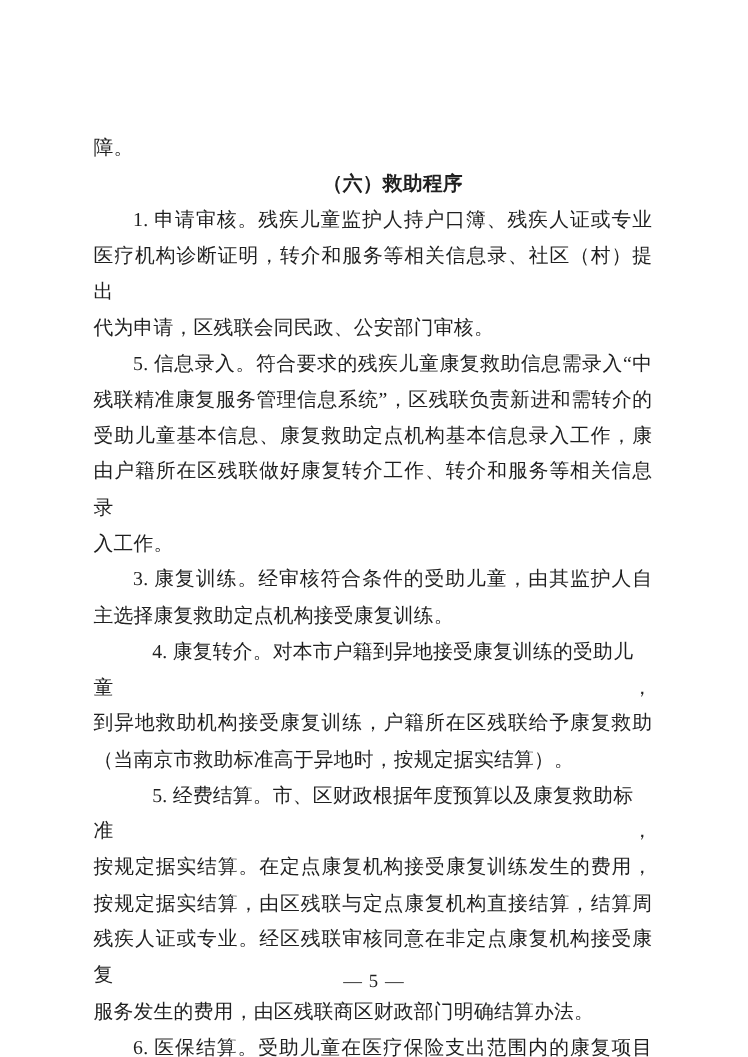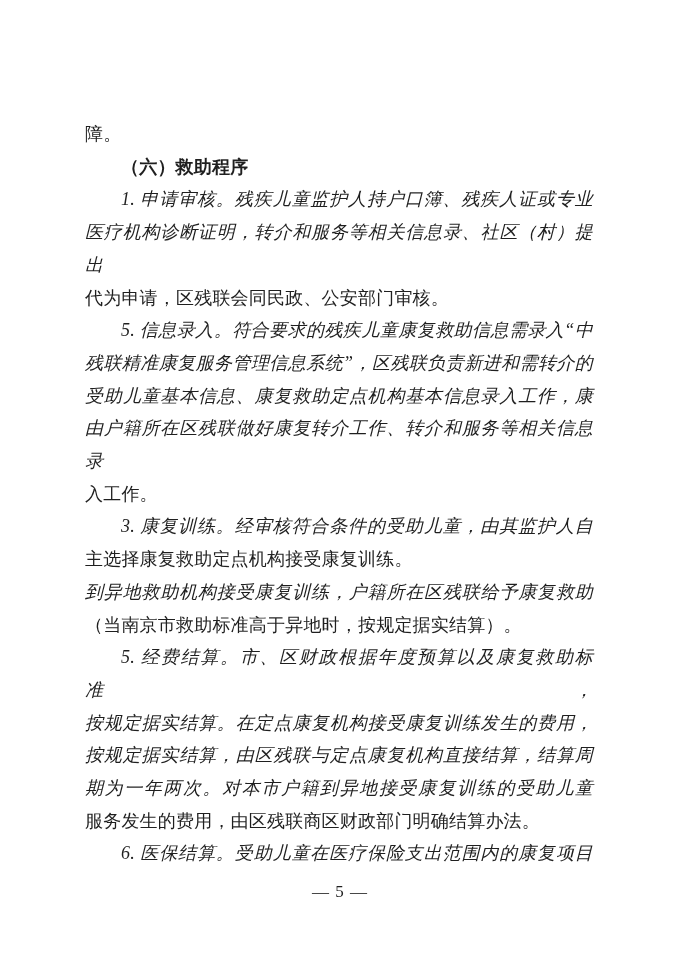--- a/index.html
+++ b/index.html
@@ -22,24 +22,24 @@
     width: 508px;
   }
   .line {
     font-size: 18px;
     line-height: 32.7px;
     letter-spacing: 0.2px;
   }
   .line.j {
     text-align: justify;
     text-align-last: justify;
-    font-style: italic;
   }
   .line.ind {
     text-indent: 36px;
+    text-align: center;
   }
   .line.heading {
     font-weight: 700;
   }
   .footer {
     position: absolute;
     top: 882px;
     left: 0;
     width: 680px;
     text-align: center;
@@ -57,25 +57,26 @@
   <div class="line ind j">1. 申请审核。残疾儿童监护人持户口簿、残疾人证或专业</div>
   <div class="line j">医疗机构诊断证明，转介和服务等相关信息录、社区（村）提出</div>
   <div class="line">代为申请，区残联会同民政、公安部门审核。</div>
   <div class="line ind j">5. 信息录入。符合要求的残疾儿童康复救助信息需录入“中</div>
   <div class="line j">残联精准康复服务管理信息系统”，区残联负责新进和需转介的</div>
   <div class="line j">受助儿童基本信息、康复救助定点机构基本信息录入工作，康</div>
   <div class="line j">由户籍所在区残联做好康复转介工作、转介和服务等相关信息录</div>
   <div class="line">入工作。</div>
   <div class="line ind j">3. 康复训练。经审核符合条件的受助儿童，由其监护人自</div>
   <div class="line">主选择康复救助定点机构接受康复训练。</div>
+  <div class="line ind j">4. 康复转介。对本市户籍到异地接受康复训练的受助儿童，</div>
   <div class="line j">到异地救助机构接受康复训练，户籍所在区残联给予康复救助</div>
   <div class="line">（当南京市救助标准高于异地时，按规定据实结算）。</div>
   <div class="line ind j">5. 经费结算。市、区财政根据年度预算以及康复救助标准，</div>
   <div class="line j">按规定据实结算。在定点康复机构接受康复训练发生的费用，</div>
   <div class="line j">按规定据实结算，由区残联与定点康复机构直接结算，结算周</div>
-  <div class="line j">期为一年两次。对本市户籍到异地接受康复训练的受助儿童</div>
+  <div class="line j">残疾人证或专业。经区残联审核同意在非定点康复机构接受康复</div>
   <div class="line">服务发生的费用，由区残联商区财政部门明确结算办法。</div>
   <div class="line ind j">6. 医保结算。受助儿童在医疗保险支出范围内的康复项目</div>
 </div>
 
 <div class="footer">
   <span>— 5 —</span>
 </div>
 
 </body></html>

